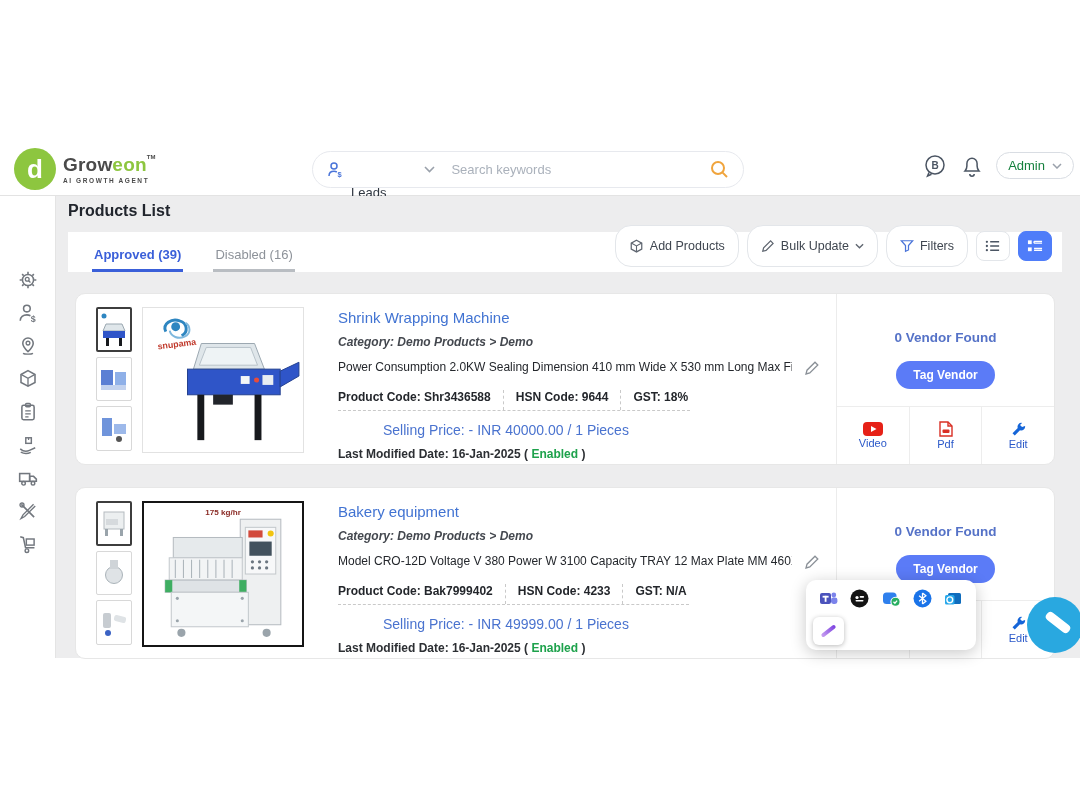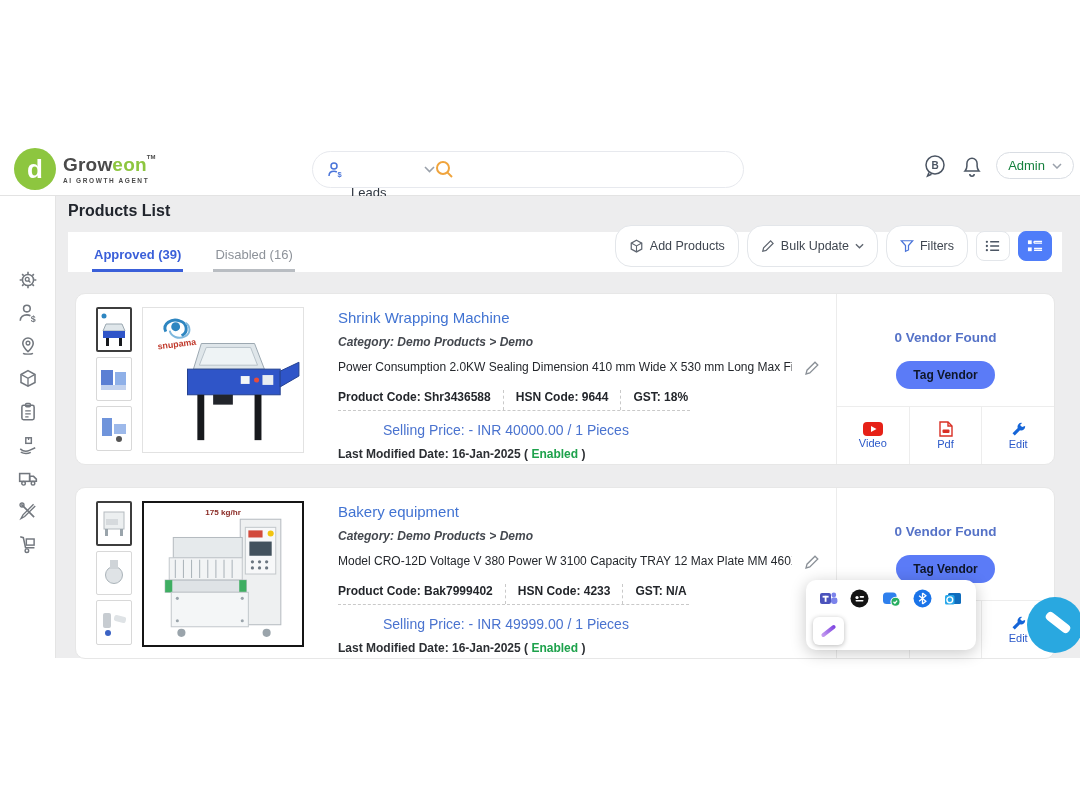--- a/index.html
+++ b/index.html
@@ -61,21 +61,21 @@
   .pencil { position:absolute; right:16px; top:66px; cursor:pointer; }
   .badges { display:inline-flex; border-bottom:1px dashed #c9c9c9; margin-bottom:11px; }
   .badge { font-size:12px; font-weight:bold; color:#23262b; padding:0 12px 6px 0; border-right:1px dashed #c9c9c9; margin-right:12px; }
   .badge:last-child { border-right:none; margin-right:0; padding-right:2px; }
   .p-price { font-size:14px; font-weight:normal; color:#4a73cf; margin-bottom:9px;margin-left:45px; }
   .p-mod { font-size:12px; color:#2c2f33; font-weight:bold; }
   .p-mod .status { color:#1ea24c; }
 
   .vendor { width:218px; border-left:1px solid #ececec; position:relative; text-align:center; }
   .v-count { margin-top:36px; font-size:13.5px; font-weight:bold; color:#5572c7; }
-  .v-btn { margin-top:16px; display:inline-block; background:#5b7bf7; color:#0f172a; font-size:12px; font-weight:bold; padding:7px 17px; border-radius:16px; cursor:pointer; }
+  .v-btn { margin-top:16px; display:inline-block; background:#5b7bf7; color:#ffffff; font-size:12px; font-weight:bold; padding:7px 17px; border-radius:16px; cursor:pointer; }
   .v-actions { position:absolute; left:0; right:0; bottom:0; height:58px; border-top:1px solid #ededed; display:flex; }
   .v-cell { flex:1; display:flex; flex-direction:column; align-items:center; justify-content:center; gap:1px; font-size:11px; color:#2b59c9; border-left:1px solid #ededed; cursor:pointer; }
   .v-cell:first-child { border-left:none; }
 
   
   .popup { position:absolute; left:806px; top:580px; width:170px; height:70px; background:#fff; border-radius:10px; box-shadow:0 3px 16px rgba(0,0,0,.22); z-index:30; }
   .popup-row { display:flex; justify-content:space-between; padding:9px 13px 0; }
   .popup-ic { width:19px; height:19px; cursor:pointer; }
   .pen-cell { position:absolute; left:7px; top:37px; width:31px; height:28px; background:#fff; border-radius:6px; box-shadow:0 1px 5px rgba(0,0,0,.28); display:flex; align-items:center; justify-content:center; cursor:pointer; }
   .pen-bar { width:17px; height:4px; border-radius:2px; background:linear-gradient(90deg,#c9a1f0,#7a3fe0); transform:rotate(-38deg); }
@@ -101,20 +101,21 @@
         <svg class="person" width="17" height="17" viewBox="0 0 17 17">
             <circle cx="7" cy="5" r="3" fill="none" stroke="#4a74d9" stroke-width="1.5"></circle>
             <path d="M2 15c0-3 2.2-4.7 5-4.7 1 0 2 .2 2.8.7" fill="none" stroke="#4a74d9" stroke-width="1.5"></path>
             <text x="10.5" y="16" font-size="7.5" font-weight="bold" fill="#4a74d9">$</text>
           </svg>
         <span class="search-entity-label">Leads</span>
       </div>
       <svg class="search-chevron" width="11" height="7" viewBox="0 0 11 7">
           <path d="M1 1l4.5 4.5L10 1" fill="none" stroke="#9aa1ab" stroke-width="1.6"></path>
         </svg>
+      <input class="kw" placeholder="Search keywords" style="">
       <svg width="19" height="19" viewBox="0 0 19 19">
           <circle cx="8" cy="8" r="6" fill="none" stroke="#f0a43c" stroke-width="2"></circle>
           <path d="M12.6 12.6L17 17" stroke="#f0a43c" stroke-width="2"></path>
         </svg>
     </div>
 
     <div class="hdr-right">
       <svg width="26" height="26" viewBox="0 0 26 26">
           <circle cx="13" cy="12" r="9" fill="none" stroke="#4b5563" stroke-width="1.5"></circle>
           <path d="M7 19.5L5.5 23l4-1.7" fill="none" stroke="#4b5563" stroke-width="1.5"></path>

